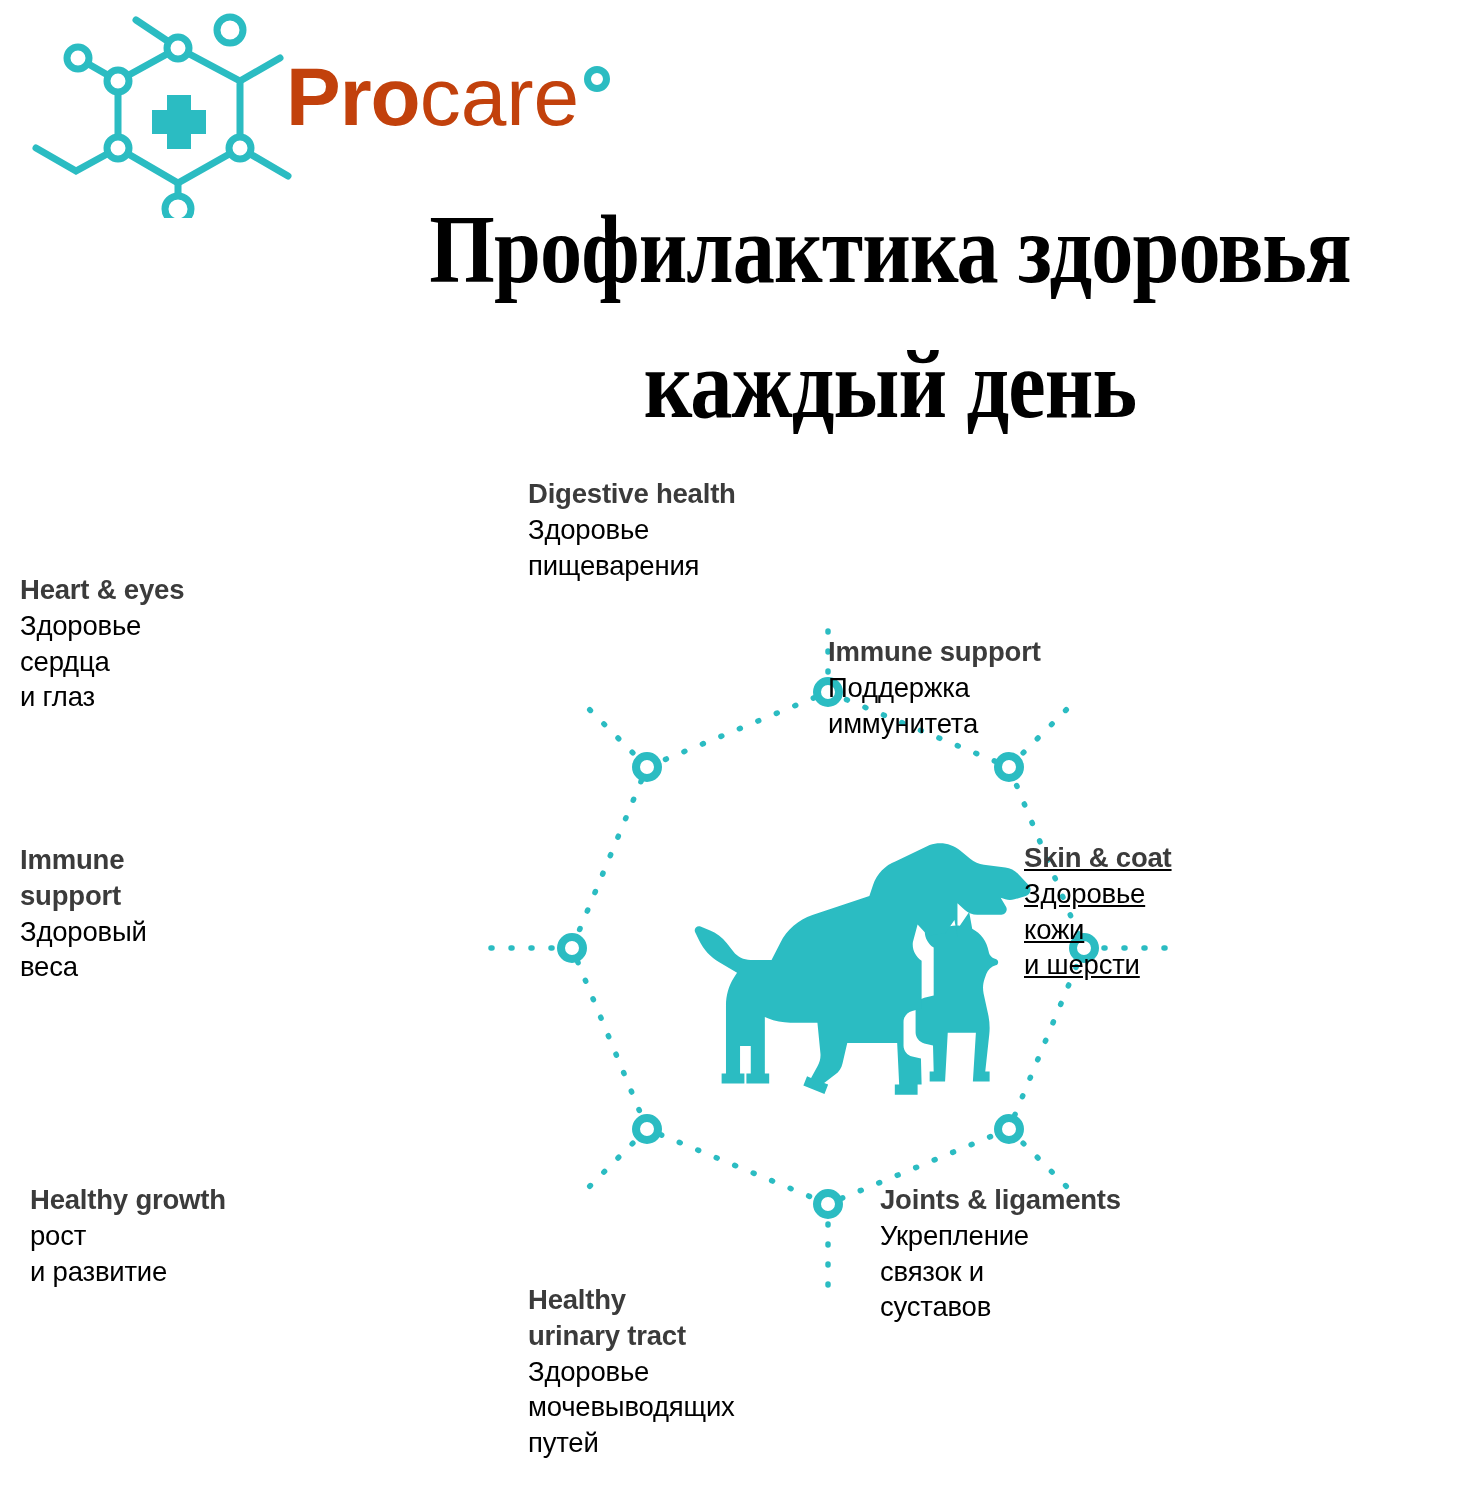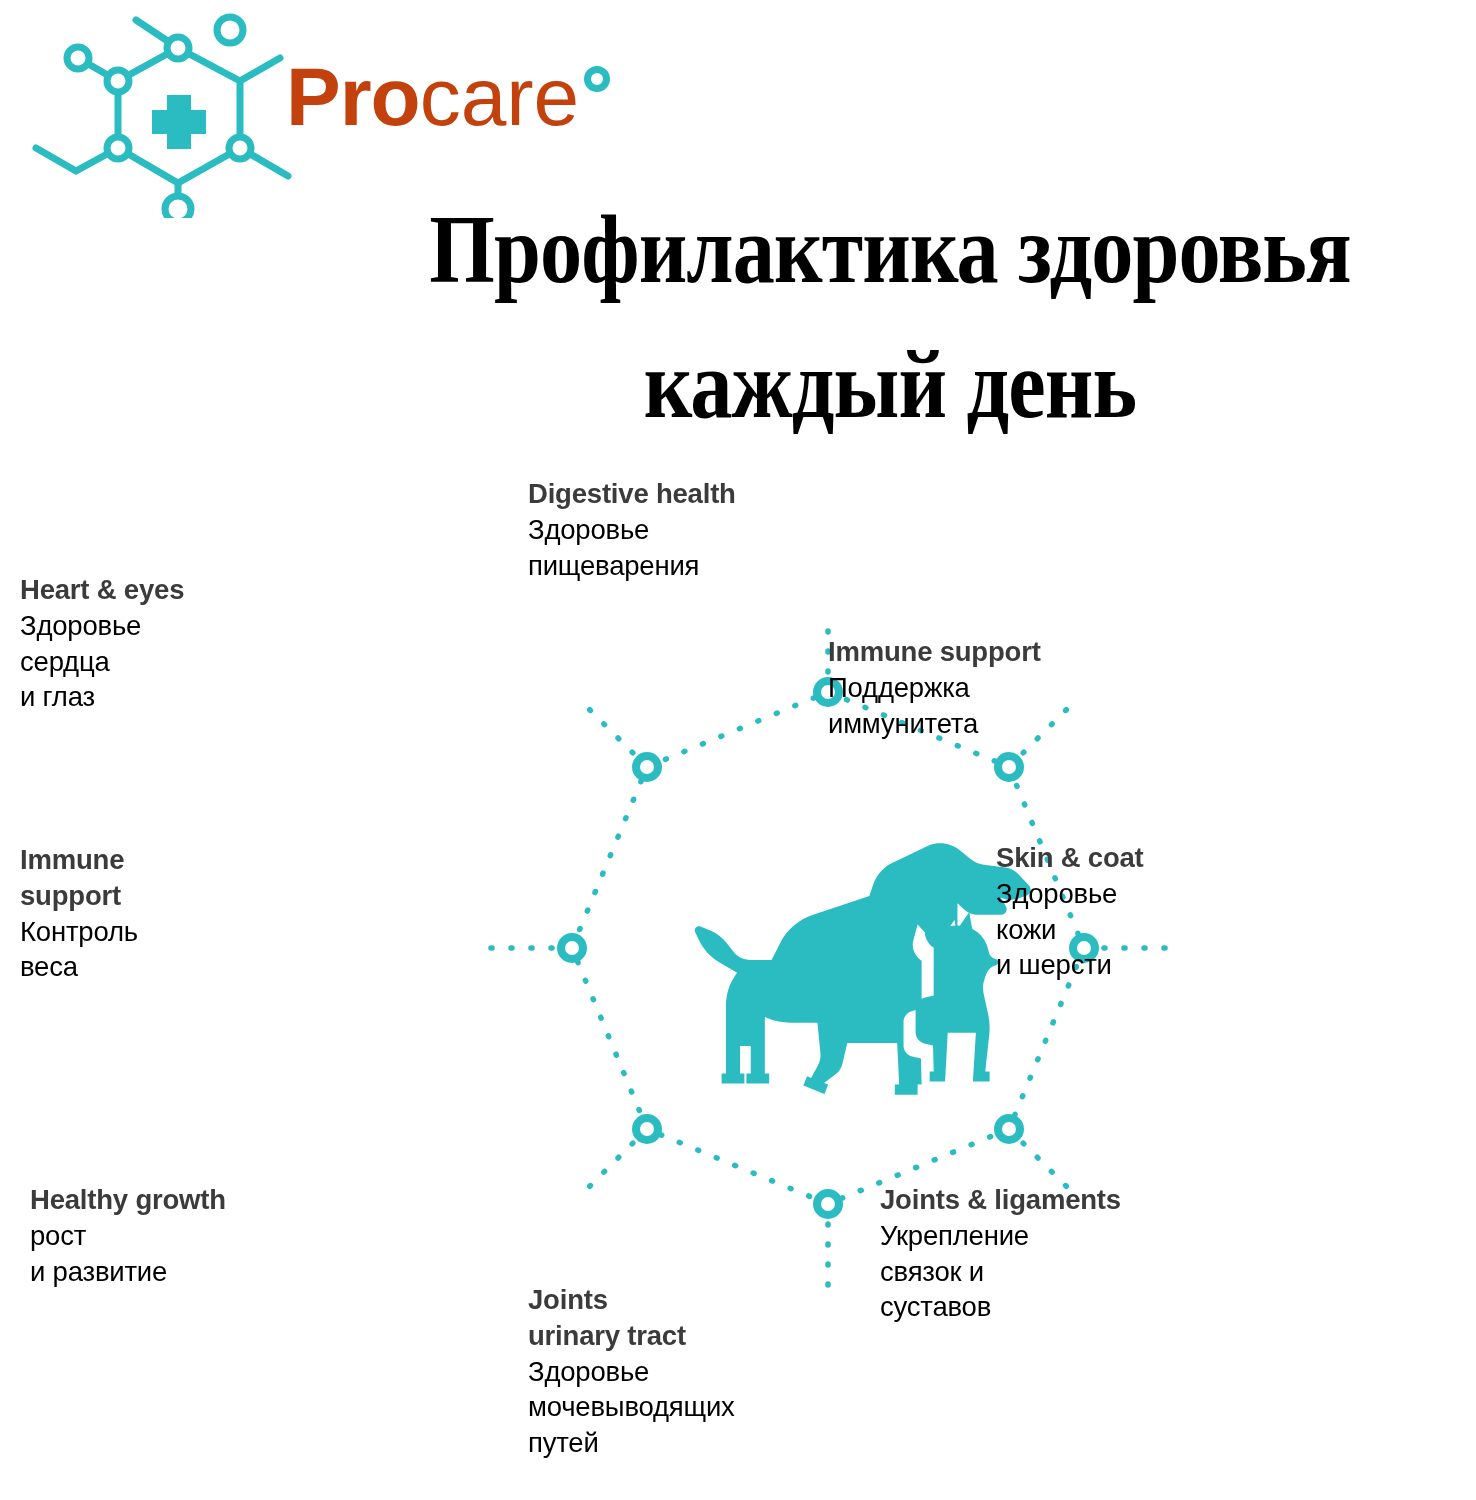--- a/index.html
+++ b/index.html
@@ -85,21 +85,21 @@
     font-size:27.5px;
     font-weight:400;
     color:#000000;
     letter-spacing:-0.2px;
   }
   .ta-c { text-align:left; }
 
   
   #lb-digestive { left:528px;  top:46px;  width:600px; }
   #lb-immune    { left:828px;  top:156px; width:660px;margin-top:48px; }
-  #lb-skin      { left:996px; top:410px; width:440px; }
+  #lb-skin      { left:1024px; top:410px; width:440px;text-decoration:underline; }
   #lb-joints    { left:880px;  top:752px; width:560px; }
   #lb-urinary   { left:528px;  top:852px; width:600px; }
   #lb-growth    { left:30px;   top:752px; width:600px; }
   #lb-weight    { left:20px;   top:412px; width:460px; }
   #lb-heart     { left:20px;   top:142px; width:620px; }
 </style>
 </head>
 <body>
 
 <div id="logo">
@@ -246,37 +246,37 @@
   </div>
 
   <div class="label ta-c" id="lb-joints">
     <span class="en">Joints &amp; ligaments</span>
     <span class="ru">Укрепление</span>
     <span class="ru">связок и</span>
     <span class="ru">суставов</span>
   </div>
 
   <div class="label ta-c" id="lb-urinary">
-    <span class="en">Joints</span>
+    <span class="en">Healthy</span>
     <span class="en">urinary tract</span>
     <span class="ru">Здоровье</span>
     <span class="ru">мочевыводящих</span>
     <span class="ru">путей</span>
   </div>
 
   <div class="label ta-c" id="lb-growth">
     <span class="en">Healthy growth</span>
     <span class="ru">рост</span>
     <span class="ru">и развитие</span>
   </div>
 
   <div class="label ta-c" id="lb-weight">
     <span class="en">Immune</span>
     <span class="en">support</span>
-    <span class="ru">Контроль</span>
+    <span class="ru">Здоровый</span>
     <span class="ru">веса</span>
   </div>
 
   <div class="label ta-c" id="lb-heart">
     <span class="en">Heart &amp; eyes</span>
     <span class="ru">Здоровье</span>
     <span class="ru">сердца</span>
     <span class="ru">и глаз</span>
   </div>
 

